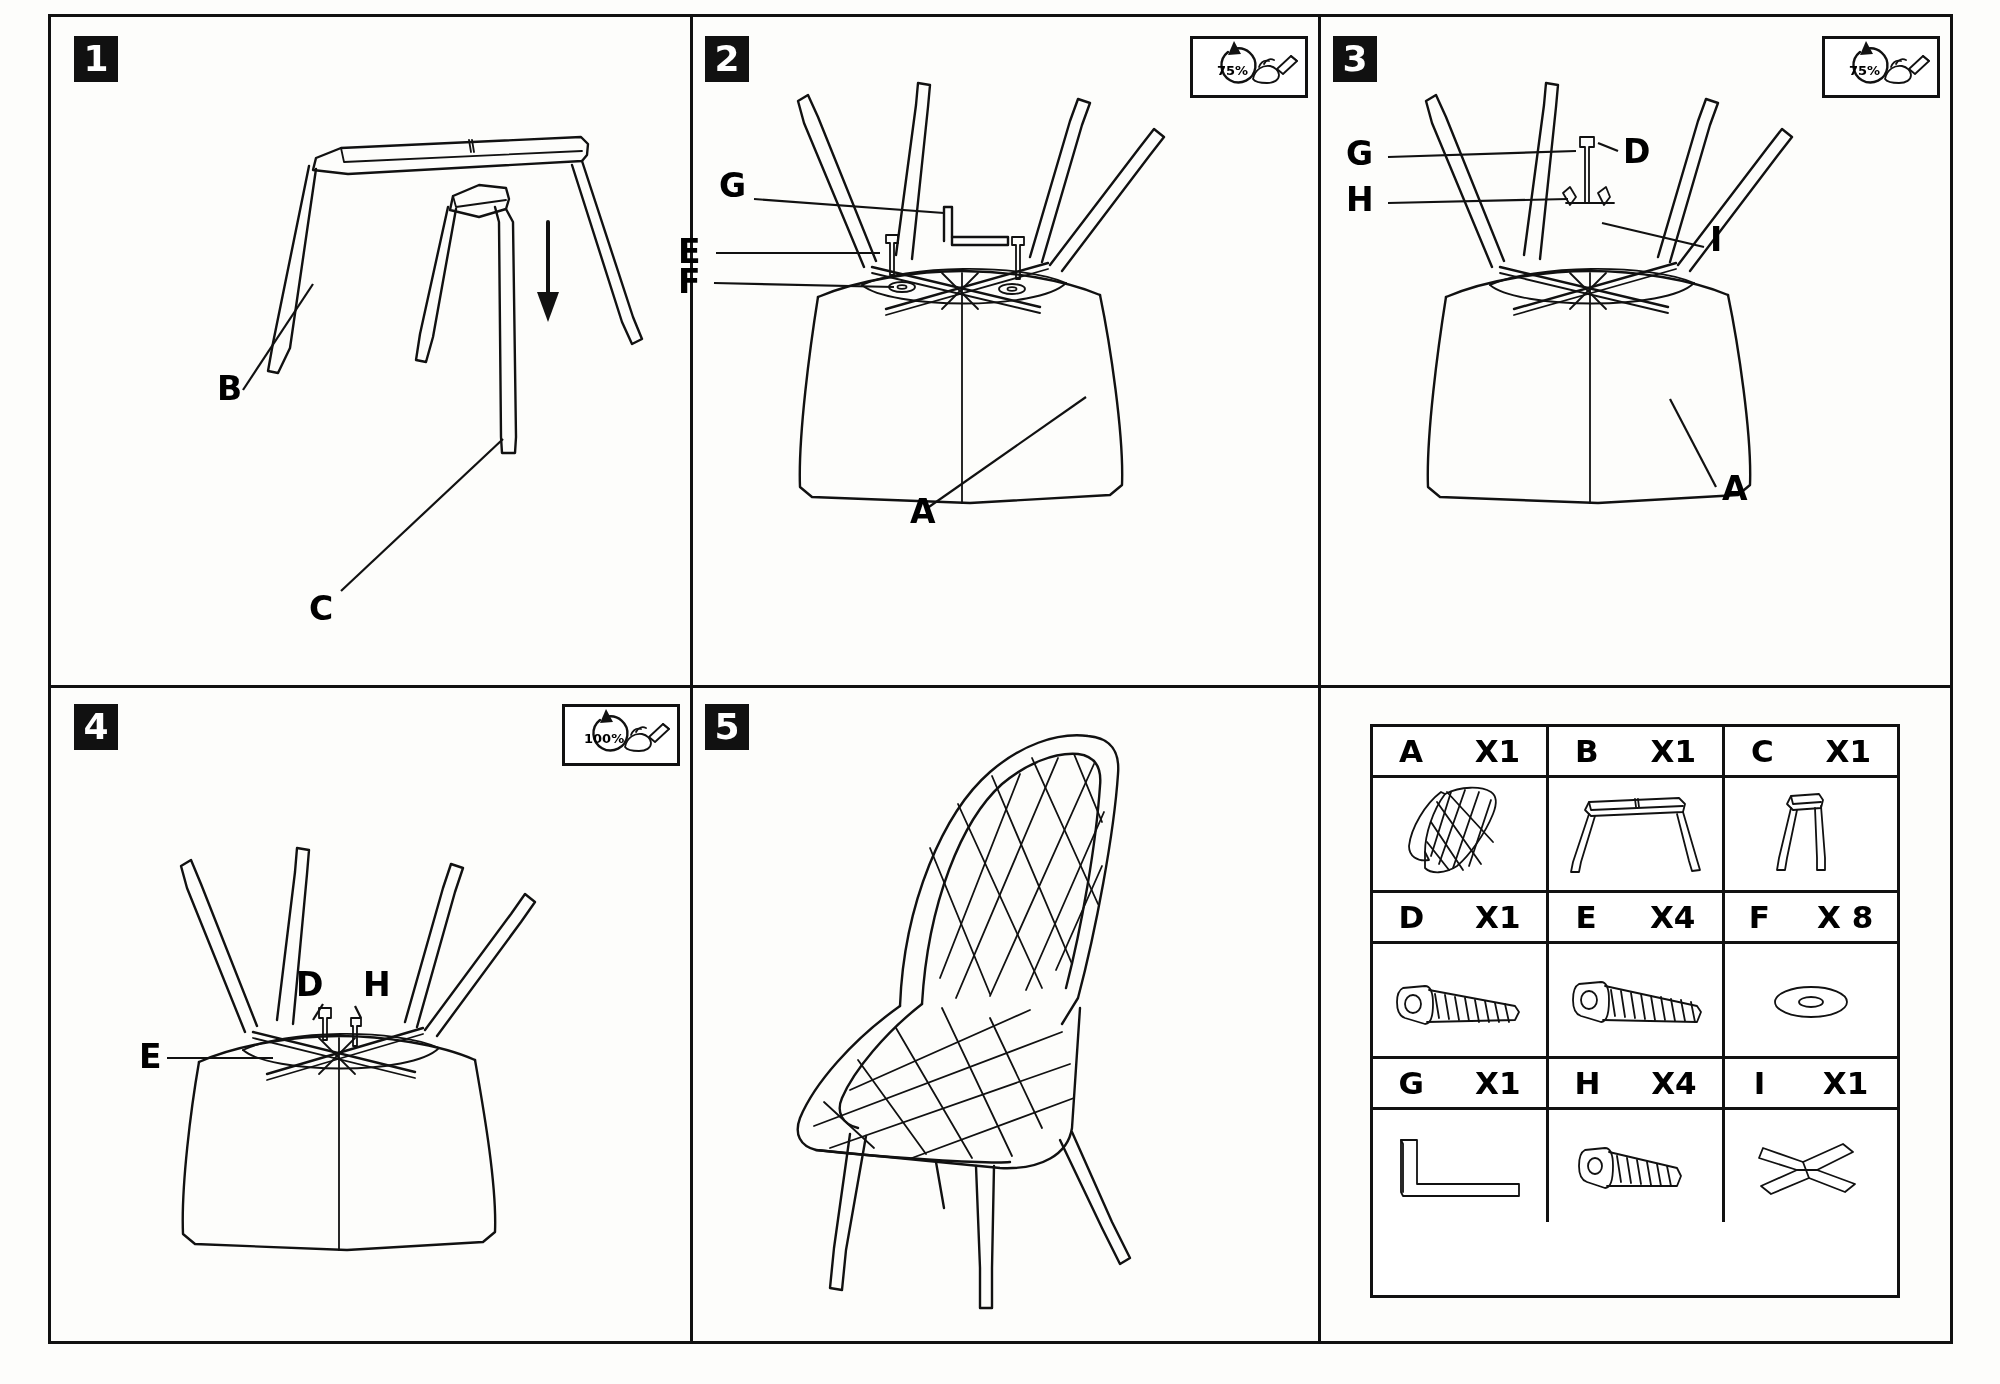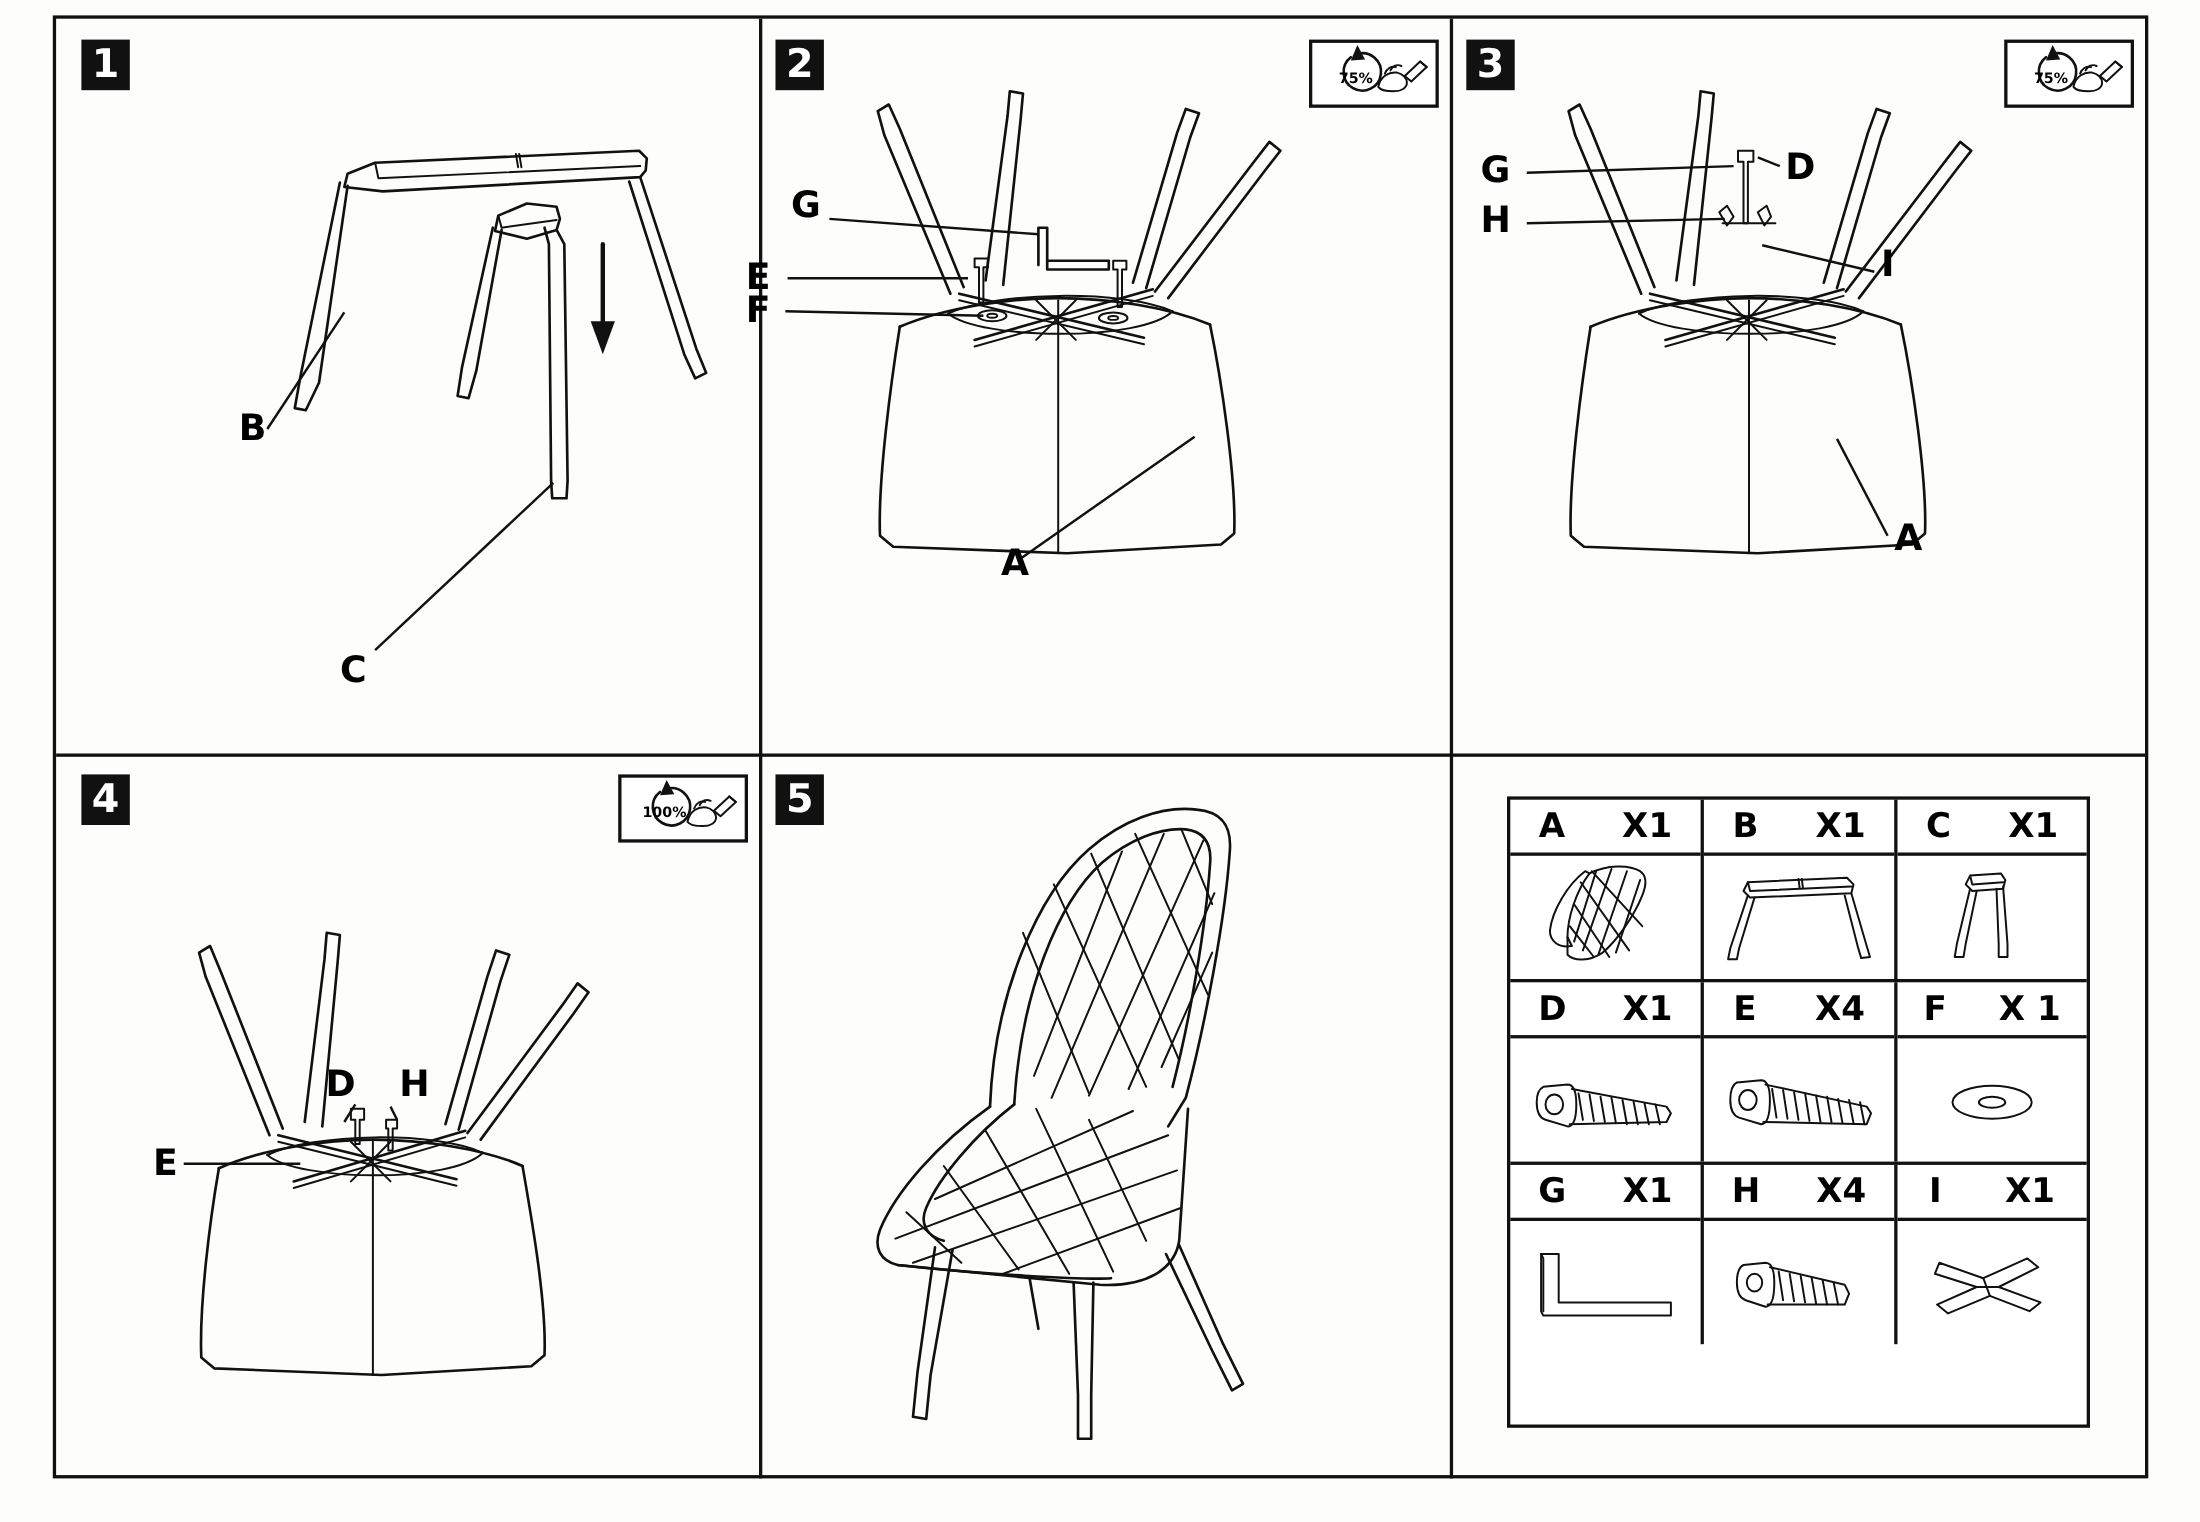--- a/index.html
+++ b/index.html
@@ -461,21 +461,21 @@
               <path class="stroke-thin" d="M30,40 C26,42 24,48 24,56 C24,64 26,70 32,72 L52,78 C58,78 60,70 60,56 C60,46 58,38 52,38 Z"></path>
               <ellipse class="stroke-thin" cx="40" cy="56" rx="8" ry="9"></ellipse>
               <path class="stroke-thin" d="M56,42 L148,62 L152,68 L148,78 L54,76"></path>
               <path class="stroke-thin" d="M62,46 L66,72 M72,47 L76,73 M82,49 L86,74 M92,50 L96,75 M102,52 L106,76 M112,53 L116,76 M122,55 L126,77 M132,56 L136,77 M142,58 L146,78"></path>
             </svg>
           </div>
         </div>
         <div class="pt-cell" style="width:172px;">
           <div class="pt-head">
             <span class="pt-letter">F</span>
-            <span class="pt-qty">X 1</span>
+            <span class="pt-qty">X 8</span>
           </div>
           <div class="pt-body">
             <svg width="172" height="112" viewBox="0 0 172 112">
               <ellipse class="stroke-thin" cx="86" cy="58" rx="36" ry="15"></ellipse>
               <ellipse class="stroke-thin" cx="86" cy="58" rx="12" ry="5"></ellipse>
             </svg>
           </div>
         </div>
       </div>
 

